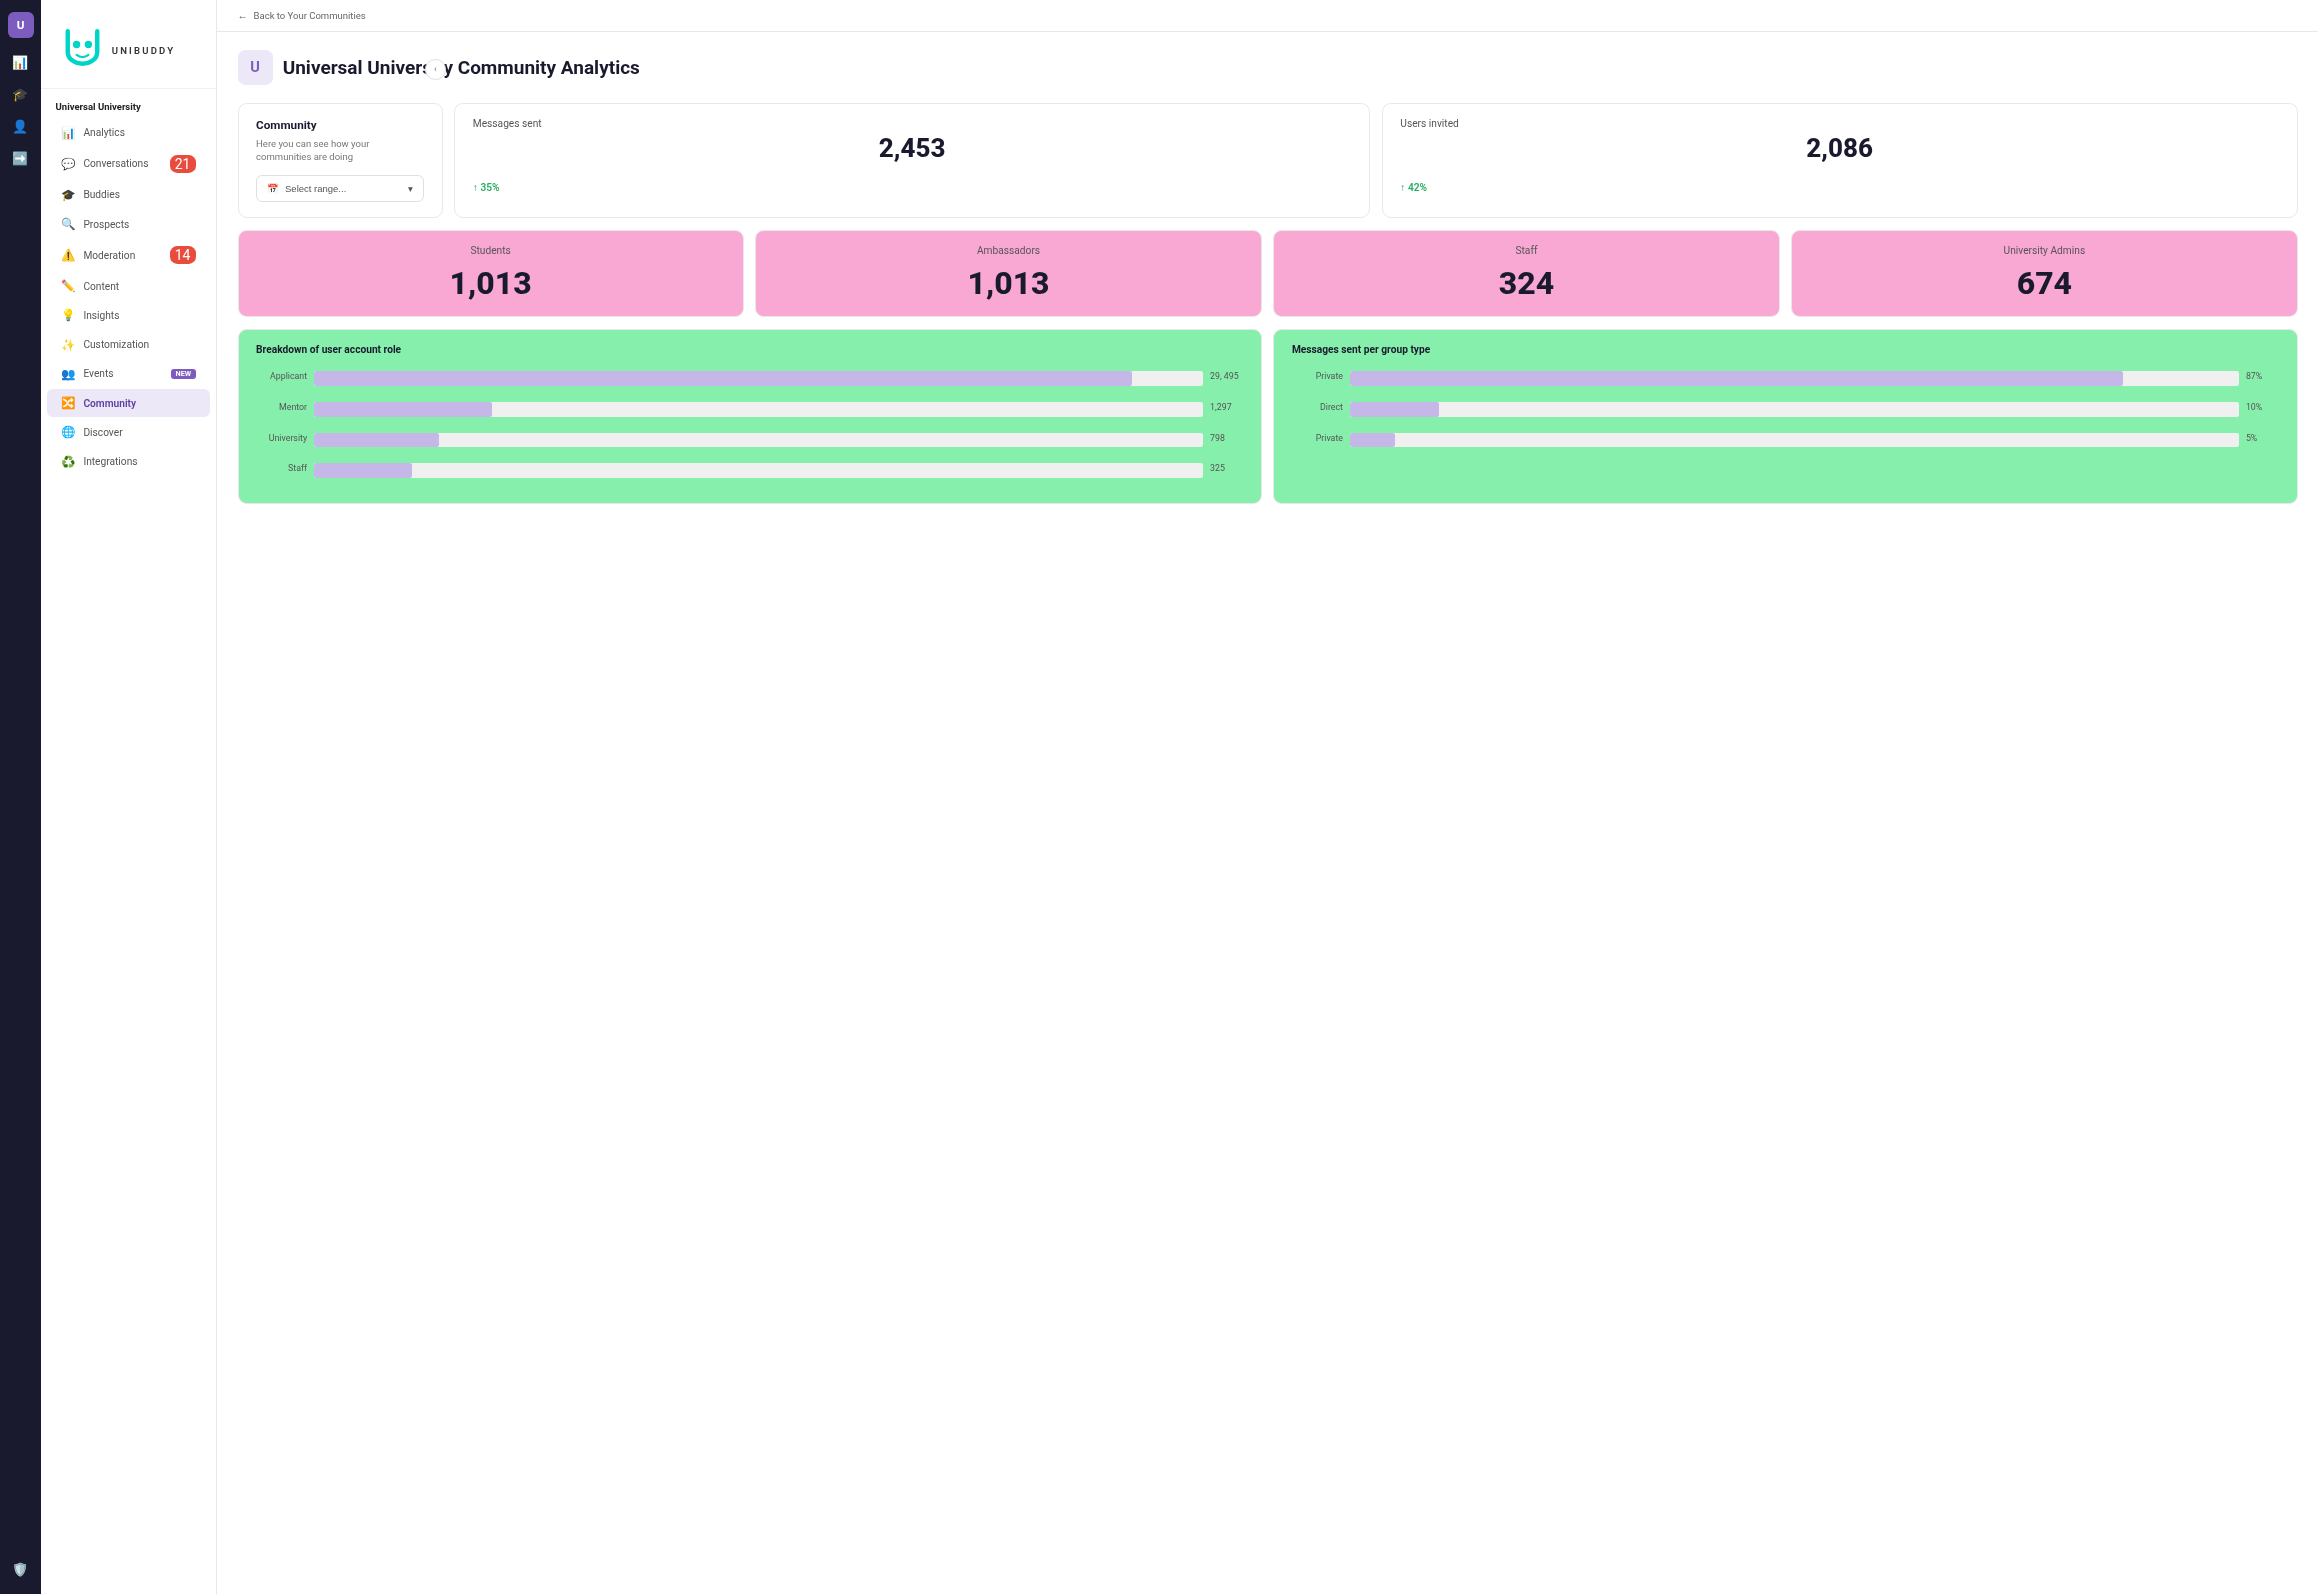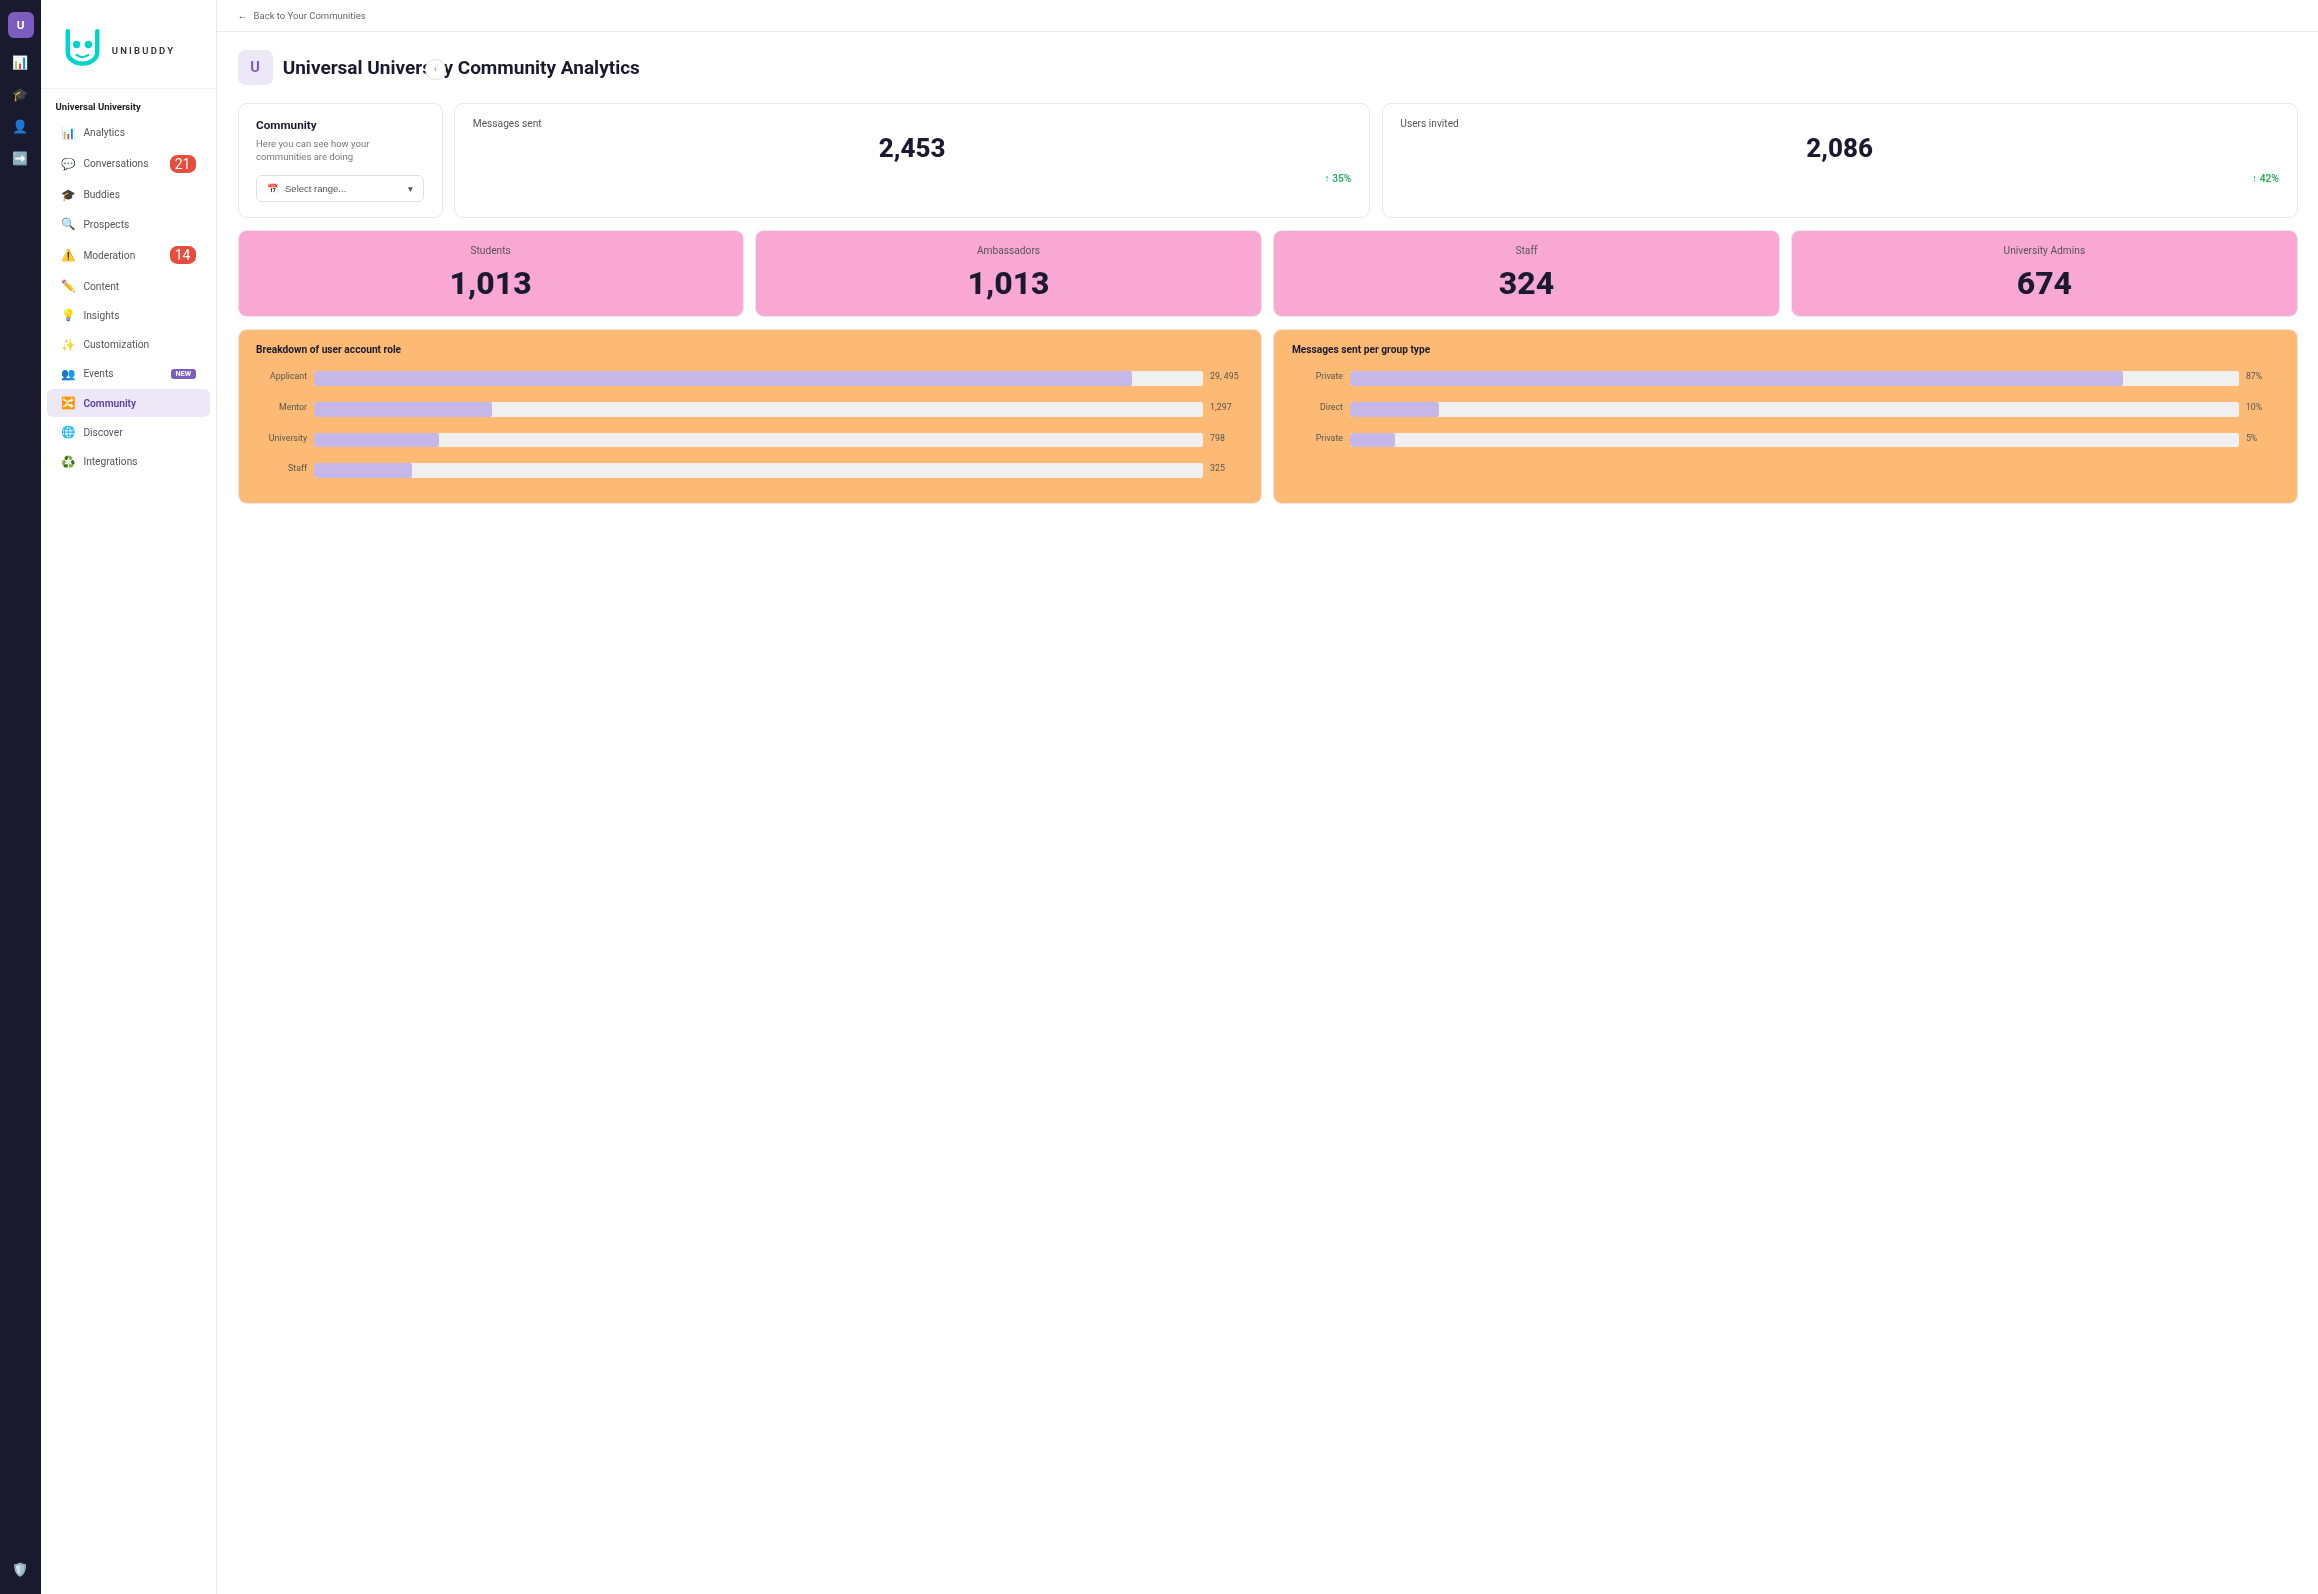--- a/index.html
+++ b/index.html
@@ -121,21 +121,21 @@
       display: grid; grid-template-columns: 205px 1fr 1fr; gap: 11.7px; margin-bottom: 11.7px;
     }
     .stat-card {
       background: #fff; border: 0.7px solid #e8e8e8; border-radius: 8.8px; padding: 14.6px 17.6px;
     }
     .stat-card.community-card { display: flex; flex-direction: column; justify-content: space-between; }
     .stat-card .card-title { font-size: 11.7px; font-weight: 700; color: #1a1a2e; margin-bottom: 4.4px; }
     .stat-card .card-desc { font-size: 9.5px; color: #777; line-height: 1.4; }
     .stat-card .metric-label { font-size: 10.2px; color: #555; margin-bottom: 5.9px; text-align: left; }
     .stat-card .metric-value { font-size: 26px; font-weight: 800; color: #1a1a2e; text-align: center; line-height: 1; }
-    .stat-card .metric-change { font-size: 10.2px; font-weight: 600; color: #27ae60; text-align: right; margin-top: 12px; }
+    .stat-card .metric-change { font-size: 10.2px; font-weight: 600; color: #27ae60; text-align: left; margin-top: 21px; }
     .stat-card .metric-change.up::before { content: '↑ '; }
 
     
     .date-range-btn {
       display: flex; align-items: center; gap: 5.9px;
       border: 0.7px solid #e0e0e0; border-radius: 5.9px; padding: 7.3px 10.2px;
       font-size: 9.5px; color: #555; cursor: pointer; background: #fff;
       margin-top: 11.7px; width: 100%;
     }
 
@@ -148,21 +148,21 @@
       text-align: center;
     }
     .user-stat-card .u-label { font-size: 10.2px; color: #555; margin-bottom: 7.3px; }
     .user-stat-card .u-value { font-size: 32px; font-weight: 800; color: #1a1a2e; }
 
     
     .charts-row {
       display: grid; grid-template-columns: 1fr 1fr; gap: 11.7px;
     }
     .chart-card {
-      background: #fdba74; border: 0.7px solid #e8e8e8; border-radius: 8.8px; padding: 14.6px 17.6px;
+      background: #86efac; border: 0.7px solid #e8e8e8; border-radius: 8.8px; padding: 14.6px 17.6px;
     }
     .chart-card .chart-title { font-size: 10.2px; font-weight: 700; color: #1a1a2e; margin-bottom: 11.7px; }
     .bar-row {
       display: flex; align-items: flex-start; gap: 7.3px; margin-bottom: 10.2px; margin-top: 16px;
     }
     .bar-row .bar-label { font-size: 8.8px; color: #555; width: 51px; text-align: right; flex-shrink: 0; }
     .bar-row .bar-track { flex: 1; height: 14.6px; background: #f0f0f0; border-radius: 2.2px; overflow: hidden; }
     .bar-row .bar-fill { height: 100%; background: #c5b8e8; border-radius: 2.2px; }
     .bar-row .bar-value { font-size: 8.8px; color: #555; width: 33px; flex-shrink: 0; }
   </style>

